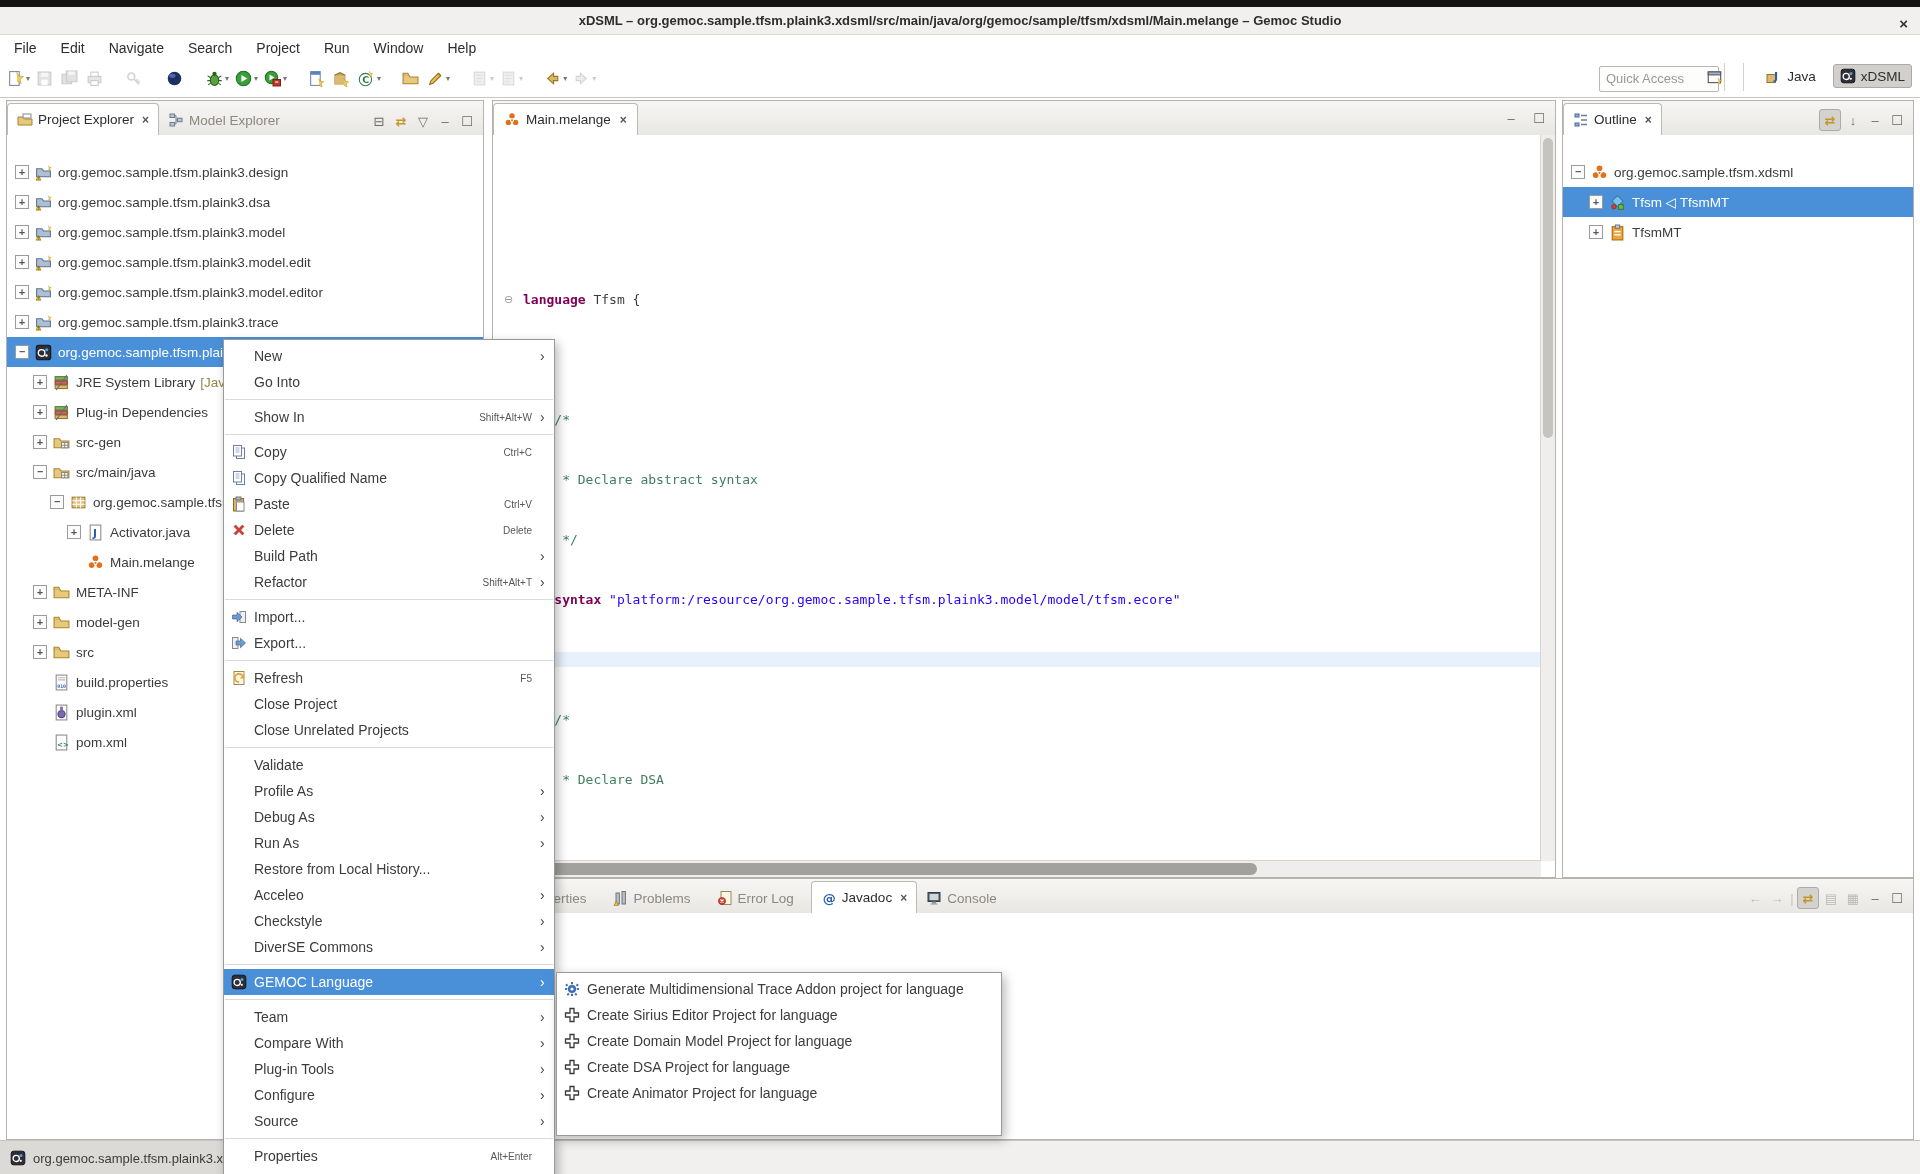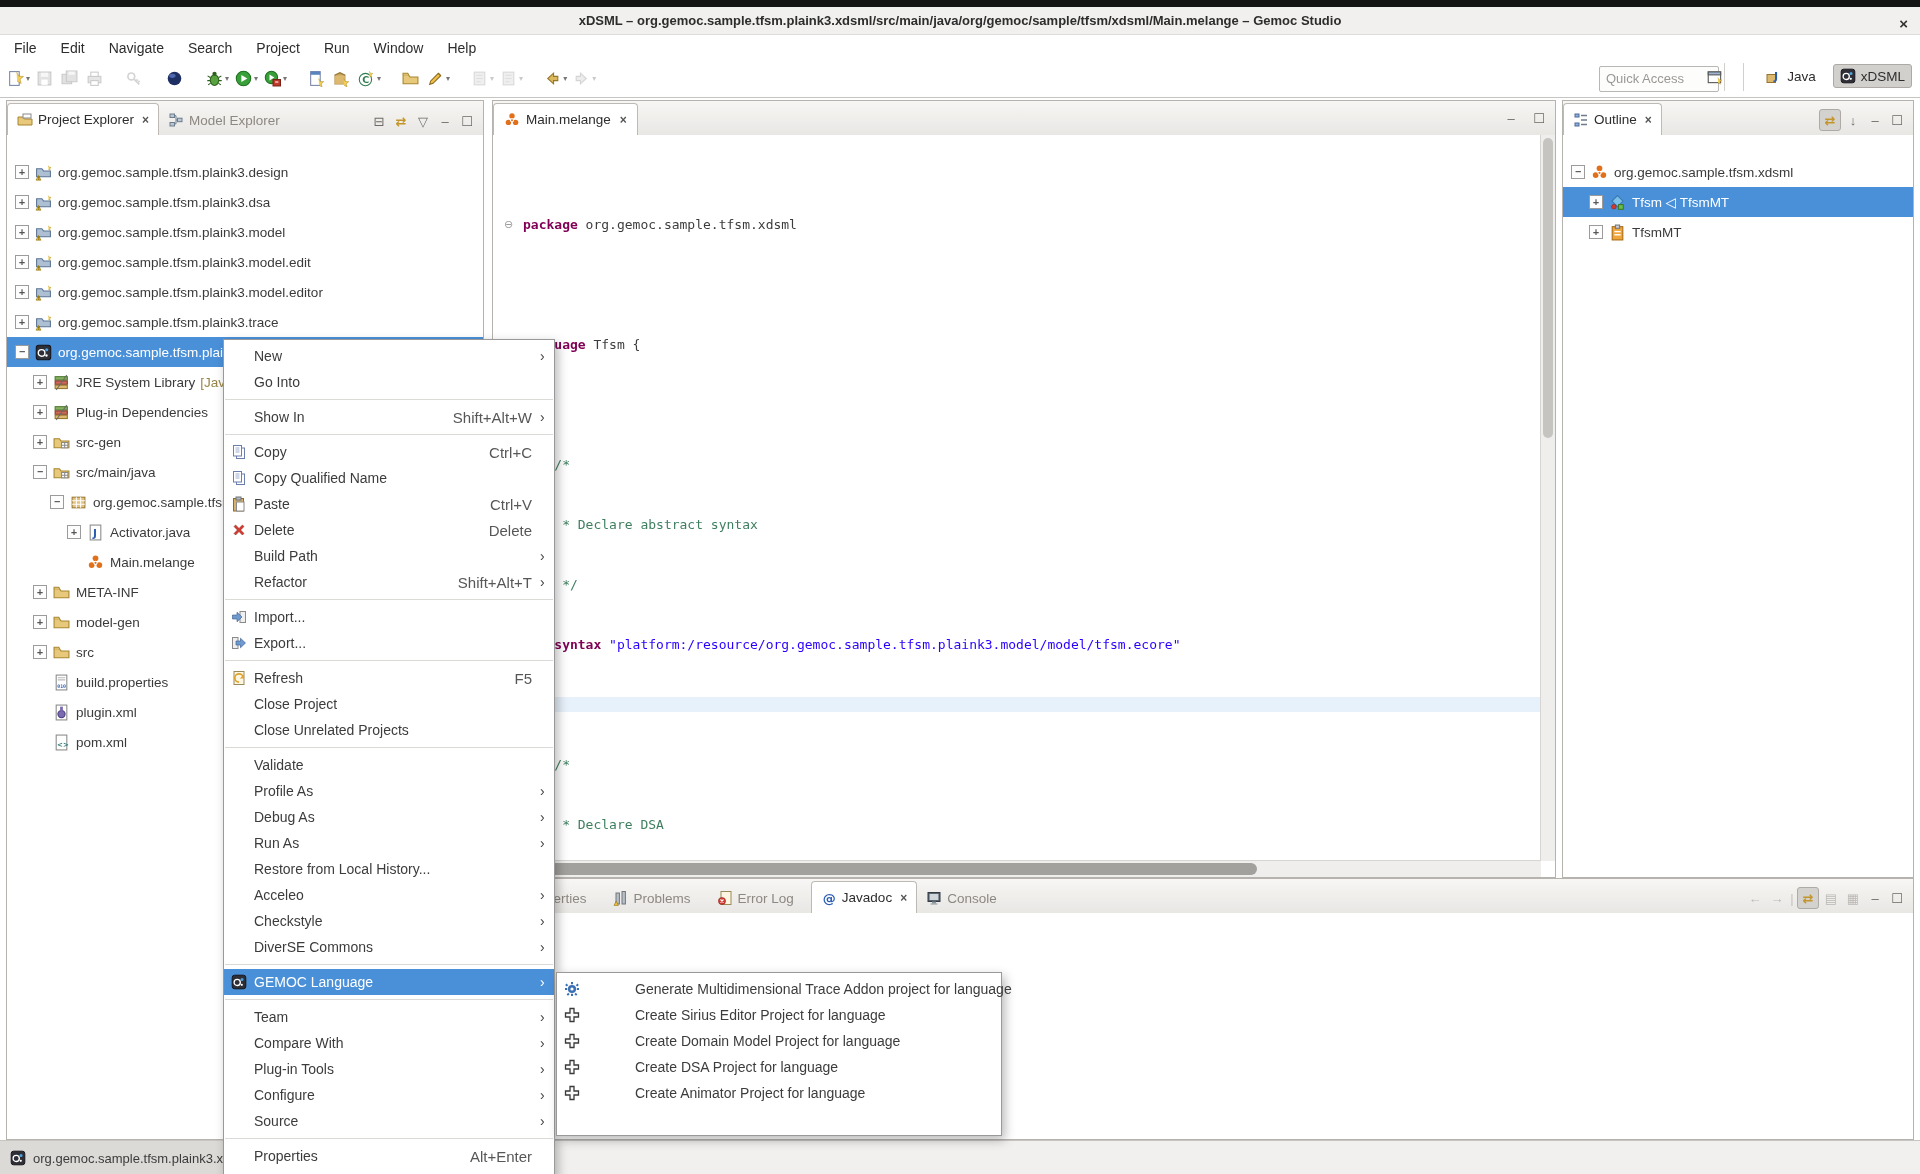--- a/index.html
+++ b/index.html
@@ -86,30 +86,30 @@
   .schip{position:absolute;left:0;top:0;bottom:0;width:486px;background:#dcdad7;display:flex;
          align-items:center;gap:7px;padding-left:10px;font-size:13px;color:#3b3b3b;}
   .schip .ti{width:16px;height:16px;}
 
   .ctx{position:absolute;left:223px;top:339px;width:332px;height:840px;background:#fff;
        border:1px solid #999;box-shadow:3px 4px 10px rgba(0,0,0,.28);padding-top:3px;z-index:50;box-sizing:border-box;}
   .mi{height:26px;display:flex;align-items:center;font-size:14px;color:#3c3c3c;}
   .mic{flex:none;width:30px;display:flex;justify-content:center;}
   .mic .ti{width:16px;height:16px;}
   .ml{flex:1;white-space:nowrap;}
-  .ms{color:#575757;margin-right:8px;font-size:15px;}
+  .ms{color:#575757;margin-right:8px;font-size:10px;}
   .ma{width:14px;color:#444;font-size:14px;}
   .mi.hl{background:#4a90d9;color:#fff;}
   .mi.hl .ms,.mi.hl .ma{color:#fff;}
   .mi.sep{height:9px;}
   .mi.sep::after{content:"";flex:1;height:1px;background:#dcdad7;margin:0 1px;}
 
   .sub{position:absolute;left:556px;top:972px;width:446px;height:164px;background:#fff;
        border:1px solid #999;box-shadow:3px 4px 10px rgba(0,0,0,.28);padding-top:3px;z-index:60;box-sizing:border-box;}
-  .si{height:26px;display:flex;align-items:center;font-size:14px;color:#3c3c3c;gap:48px;}
+  .si{height:26px;display:flex;align-items:center;font-size:14px;color:#3c3c3c;}
   .si .mic{width:30px;}
 </style>
 </head>
 <body>
 
 <svg width="0" height="0" style="position:absolute">
 <defs>
   <symbol id="s-new" viewBox="0 0 16 16">
         <rect x="2.5" y="1.5" width="9" height="13" fill="#fff" stroke="#7a86a8"></rect>
         <path d="M9 2l2.2 3.8 4.3.3-3.2 2.6 1 4-3.8-2.3" fill="#f4cf53" stroke="#ac8a20" stroke-width=".5"></path>
@@ -742,21 +742,20 @@
 
           <span class="vbtn">–</span>
 
           <span class="vbtn">☐</span>
         </span>
     </div>
     <div class="codewrap">
       <div class="code">
         
       
-          <div class="cl fld"><span class="ck">package</span><span class="cp"> org.gemoc.sample.tfsm.xdsml</span><span class="cs"></span></div>
         
           <div class="cl"><span class="ck"></span><span class="cp"></span><span class="cs"></span></div>
         
           <div class="cl fld"><span class="ck">language</span><span class="cp"> Tfsm {</span><span class="cs"></span></div>
         
           <div class="cl"><span class="ck"></span><span class="cp"></span><span class="cs"></span></div>
         
           <div class="cl cmt fld"><span class="ck"></span><span class="cp">    /*</span><span class="cs"></span></div>
         
           <div class="cl cmt"><span class="ck"></span><span class="cp">     * Declare abstract syntax</span><span class="cs"></span></div>

